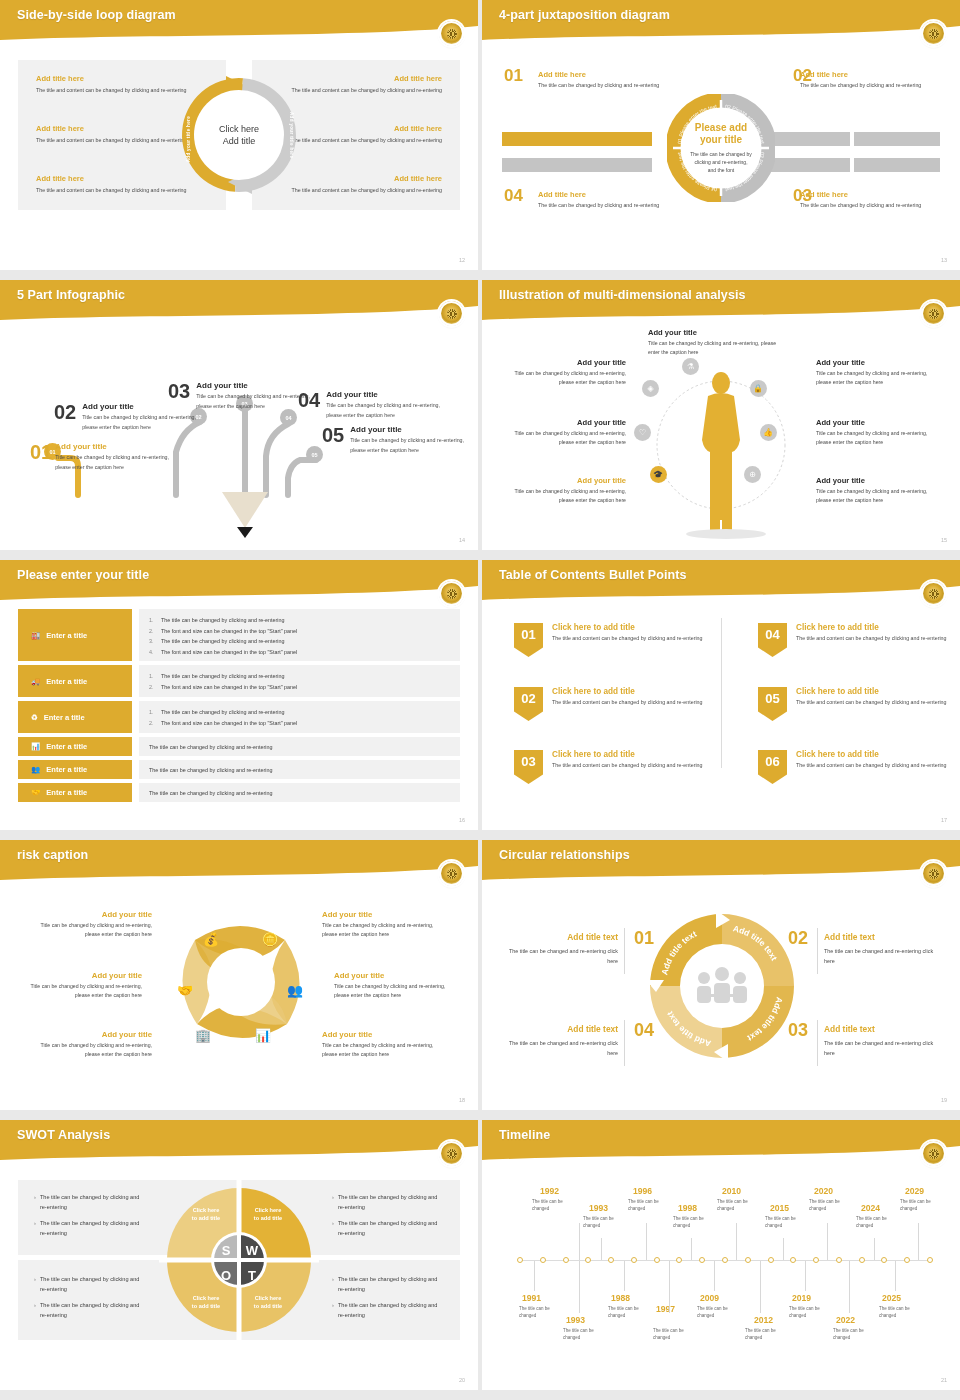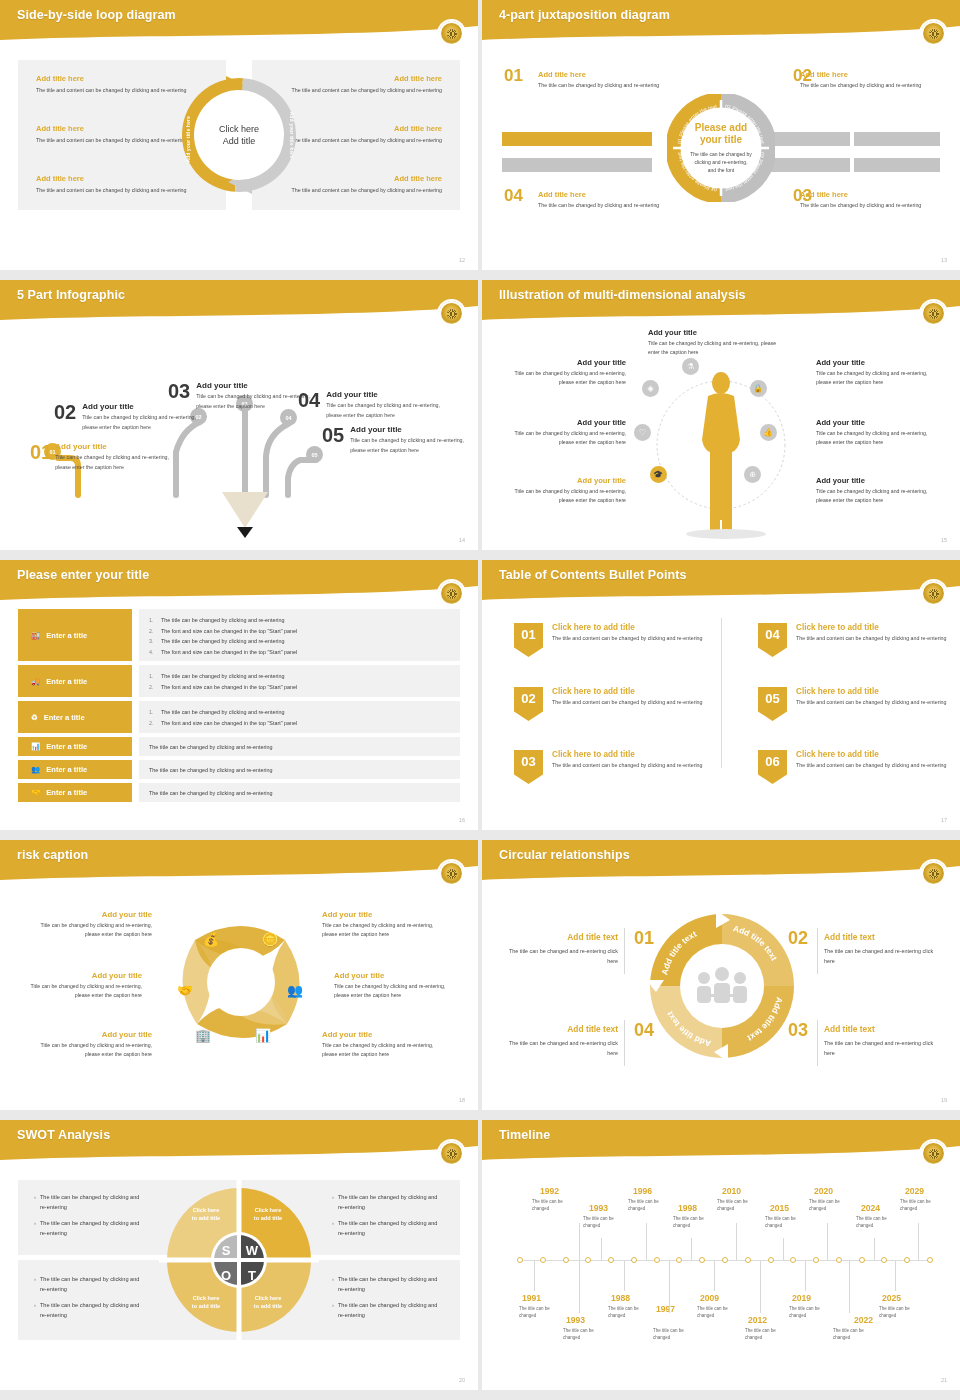--- a/index.html
+++ b/index.html
@@ -834,29 +834,29 @@
   <div class="stem" style="left:142px;top:141px;height:30px;"></div>
 
   <div class="yr" style="left:174px;top:184px;">1997</div>
   <div class="cap" style="left:171px;top:207px;">The title can be changed</div>
   <div class="stem" style="left:187px;top:141px;height:52px;"></div>
 
   <div class="yr" style="left:218px;top:173px;">2009</div>
   <div class="cap" style="left:215px;top:185px;">The title can be changed</div>
   <div class="stem" style="left:232px;top:141px;height:30px;"></div>
 
-  <div class="yr" style="left:266px;top:195px;">2012</div>
+  <div class="yr" style="left:272px;top:195px;">2012</div>
   <div class="cap" style="left:263px;top:207px;">The title can be changed</div>
   <div class="stem" style="left:278px;top:141px;height:52px;"></div>
 
   <div class="yr" style="left:310px;top:173px;">2019</div>
   <div class="cap" style="left:307px;top:185px;">The title can be changed</div>
   <div class="stem" style="left:323px;top:141px;height:30px;"></div>
 
-  <div class="yr" style="left:354px;top:195px;margin-left:18px;">2022</div>
+  <div class="yr" style="left:354px;top:195px;">2022</div>
   <div class="cap" style="left:351px;top:207px;">The title can be changed</div>
   <div class="stem" style="left:367px;top:141px;height:52px;"></div>
 
   <div class="yr" style="left:400px;top:173px;">2025</div>
   <div class="cap" style="left:397px;top:185px;">The title can be changed</div>
   <div class="stem" style="left:413px;top:141px;height:30px;"></div>
 
   <div class="pg">21</div>
 </div>
 

